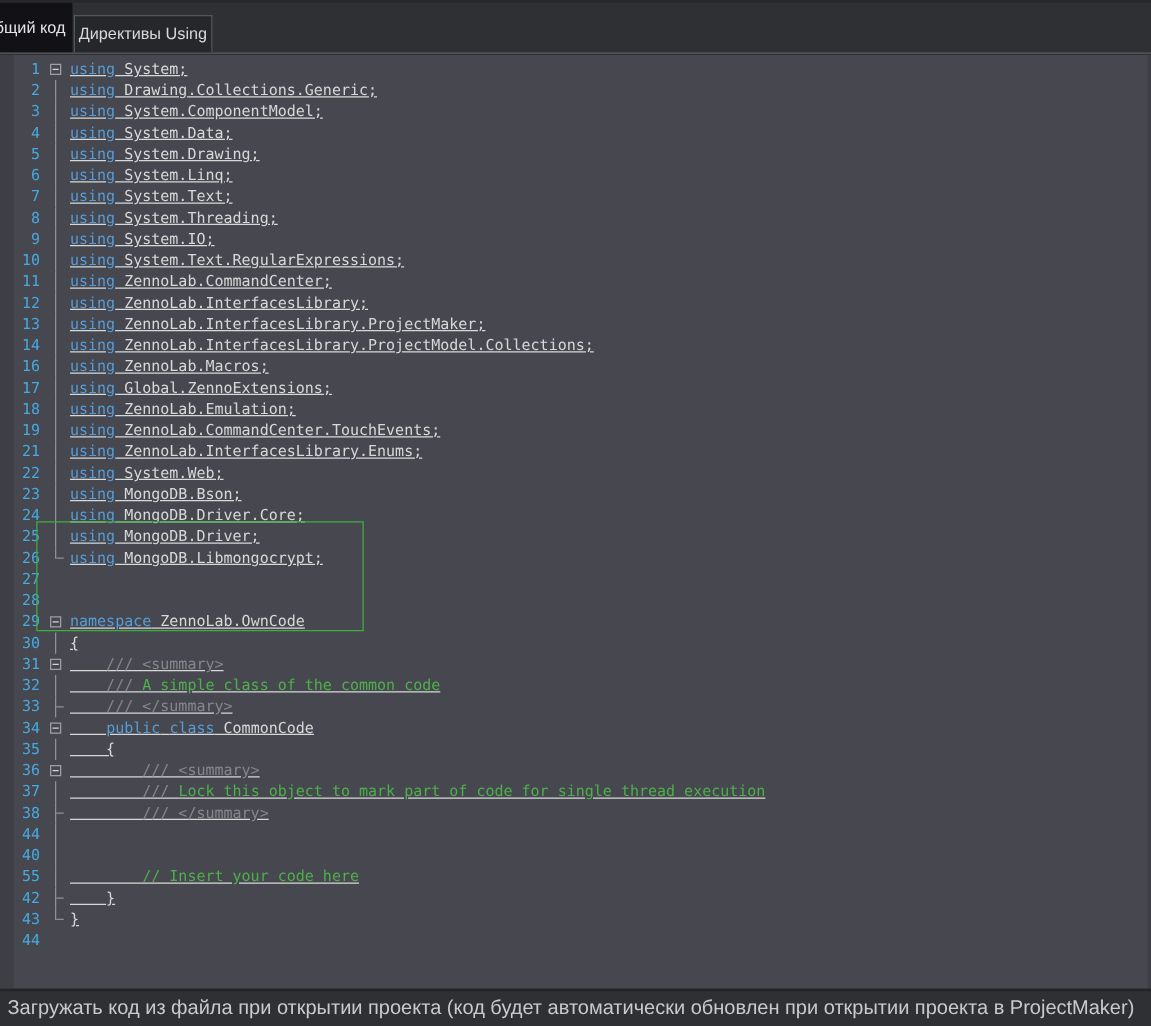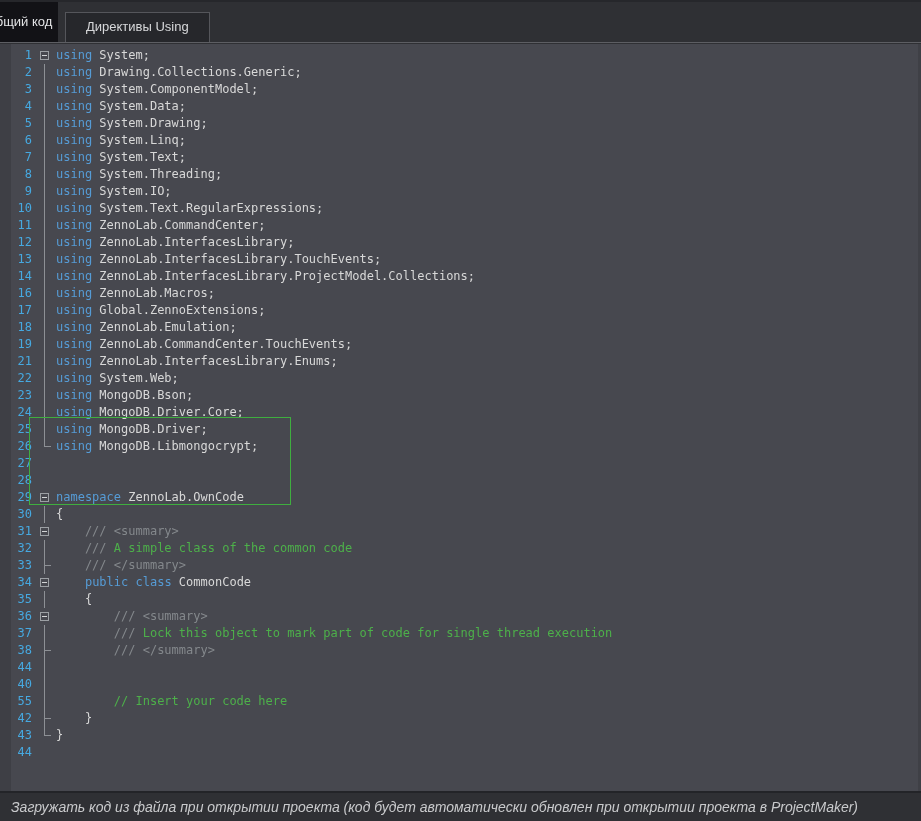--- a/index.html
+++ b/index.html
@@ -32,21 +32,21 @@
     box-sizing:border-box;
   }
   .tab{font-size:13px;color:#d7d8da;cursor:default;white-space:nowrap;}
   .tab-active{
     width:78px;margin-left:-20px;text-align:center;
     background:#121216;color:#e3e4e6;
     line-height:40px;overflow:hidden;
   }
   .tab-inactive{
     align-self:flex-end;height:30px;line-height:28px;
-    margin-left:7px;padding:0 20px;
+    margin-left:1px;padding:0 3px;
     background:#26272b;
     border:1px solid #55565b;border-bottom:none;
     box-sizing:border-box;
   }
 
   
   .editor{
     position:absolute;left:0;top:44px;width:921px;height:747px;
     background:var(--editor-bg);
     font-family:"DejaVu Sans Mono","Liberation Mono",monospace;
@@ -78,42 +78,42 @@
   .fold.end::after,.fold.endc::after{
     content:"";position:absolute;left:7px;top:8px;width:6px;height:1px;background:var(--guide);
   }
   .fold.box::before{
     content:"";position:absolute;left:2px;top:4px;width:9px;height:9px;
     border:1px solid #9ca0a4;background:var(--editor-bg);box-sizing:border-box;
   }
   .fold.box::after{
     content:"";position:absolute;left:4px;top:8px;width:5px;height:1px;background:#d2d4d6;
   }
-  .code{white-space:pre;padding-left:4px;color:var(--plain);}
+  .code{white-space:pre;padding-left:4px;color:var(--plain);text-decoration:underline;}
   .code .k{color:var(--keyword);}
   .code .p{color:var(--plain);}
   .code .cm{color:var(--comment);}
   .code .dg{color:var(--doc-gray);}
 
   .highlight-rect{
     position:absolute;left:29px;top:373px;width:260px;height:86px;
     border:1px solid var(--highlight-green);
     pointer-events:none;z-index:5;
   }
 
   
   .statusbar{
     position:absolute;left:0;top:791px;width:921px;height:30px;
     background:var(--statusbar-bg);
     border-top:2px solid #232428;
     box-sizing:border-box;
     display:flex;align-items:center;
   }
   .statusbar span{
-    padding-left:11px;font-size:14px;color:#c9cacc;white-space:nowrap;font-style:italic;
+    padding-left:6px;font-size:16px;color:#c9cacc;white-space:nowrap;
   }
 </style>
 </head>
 <body>
 
 <div class="window">
 
   <div class="tabbar">
     <div class="tab tab-active">
       <span>Общий код</span>
@@ -181,21 +181,21 @@
           <span class="code"><span class="k">using</span><span class="p"> ZennoLab.CommandCenter;</span></span>
         </div>
         <div class="row">
           <span class="ln">12</span>
           <span class="fold line"></span>
           <span class="code"><span class="k">using</span><span class="p"> ZennoLab.InterfacesLibrary;</span></span>
         </div>
         <div class="row">
           <span class="ln">13</span>
           <span class="fold line"></span>
-          <span class="code"><span class="k">using</span><span class="p"> ZennoLab.InterfacesLibrary.TouchEvents;</span></span>
+          <span class="code"><span class="k">using</span><span class="p"> ZennoLab.InterfacesLibrary.ProjectMaker;</span></span>
         </div>
         <div class="row">
           <span class="ln">14</span>
           <span class="fold line"></span>
           <span class="code"><span class="k">using</span><span class="p"> ZennoLab.InterfacesLibrary.ProjectModel.Collections;</span></span>
         </div>
         <div class="row">
           <span class="ln">16</span>
           <span class="fold line"></span>
           <span class="code"><span class="k">using</span><span class="p"> ZennoLab.Macros;</span></span>

